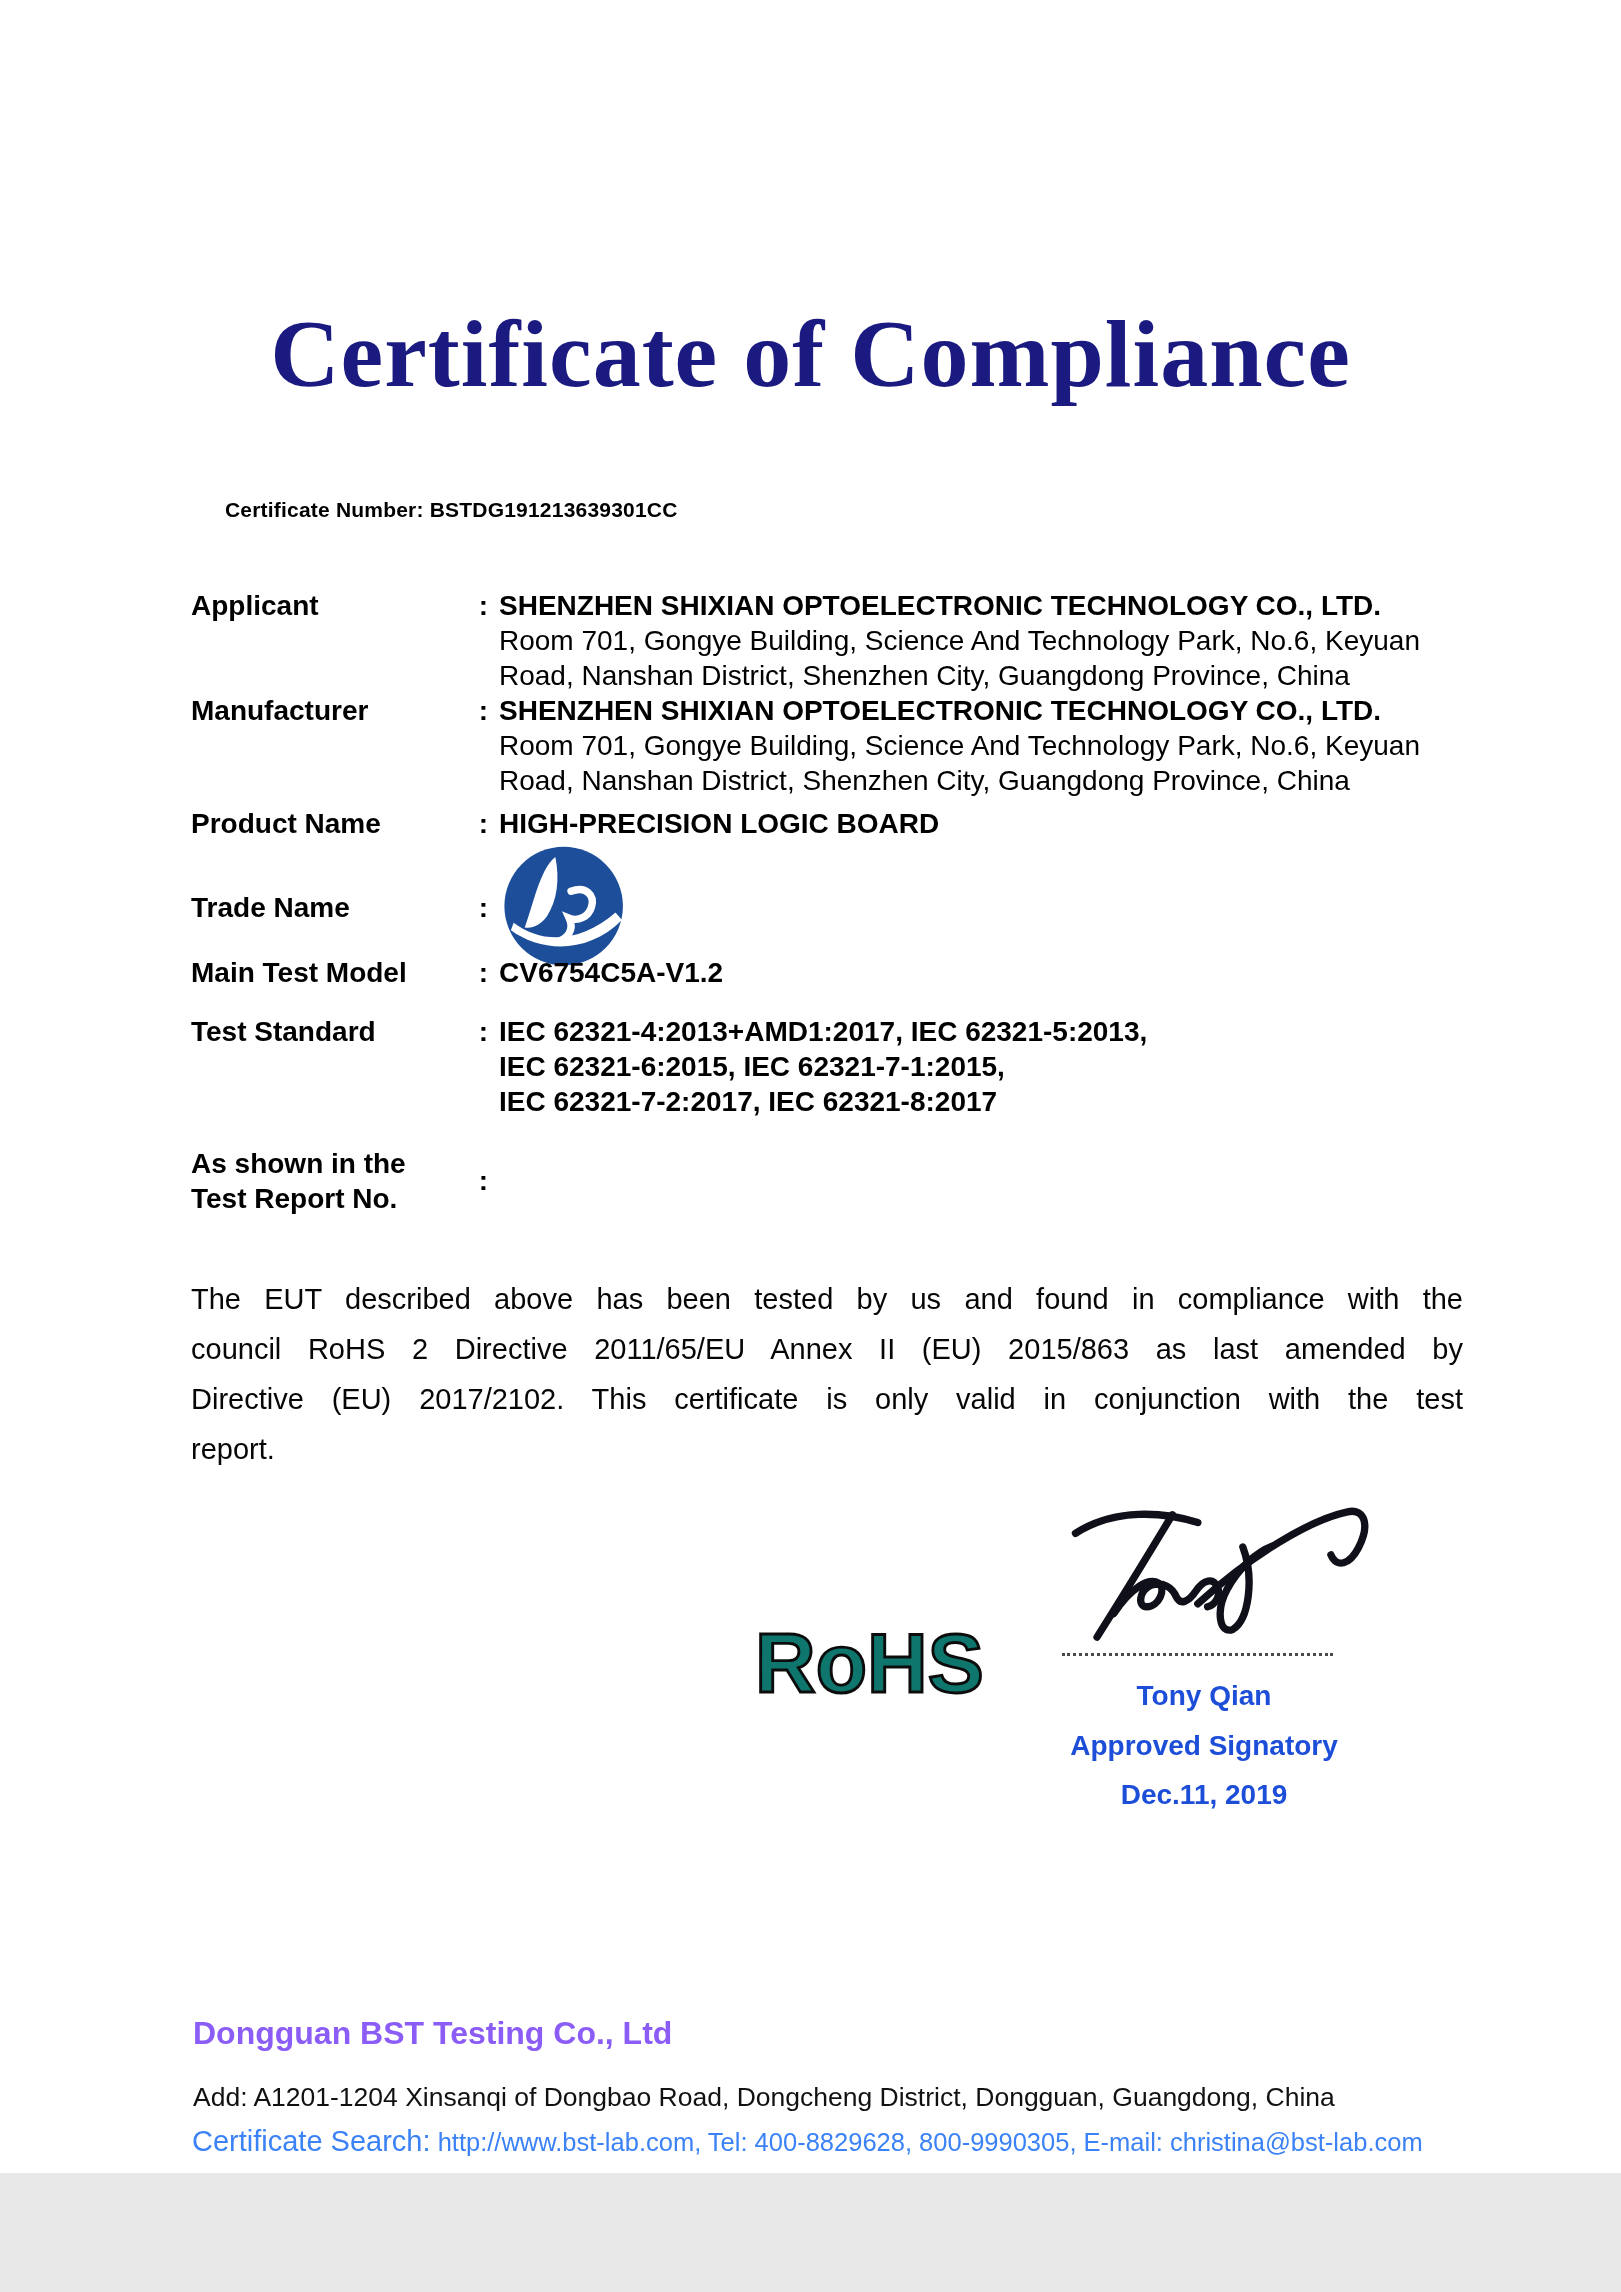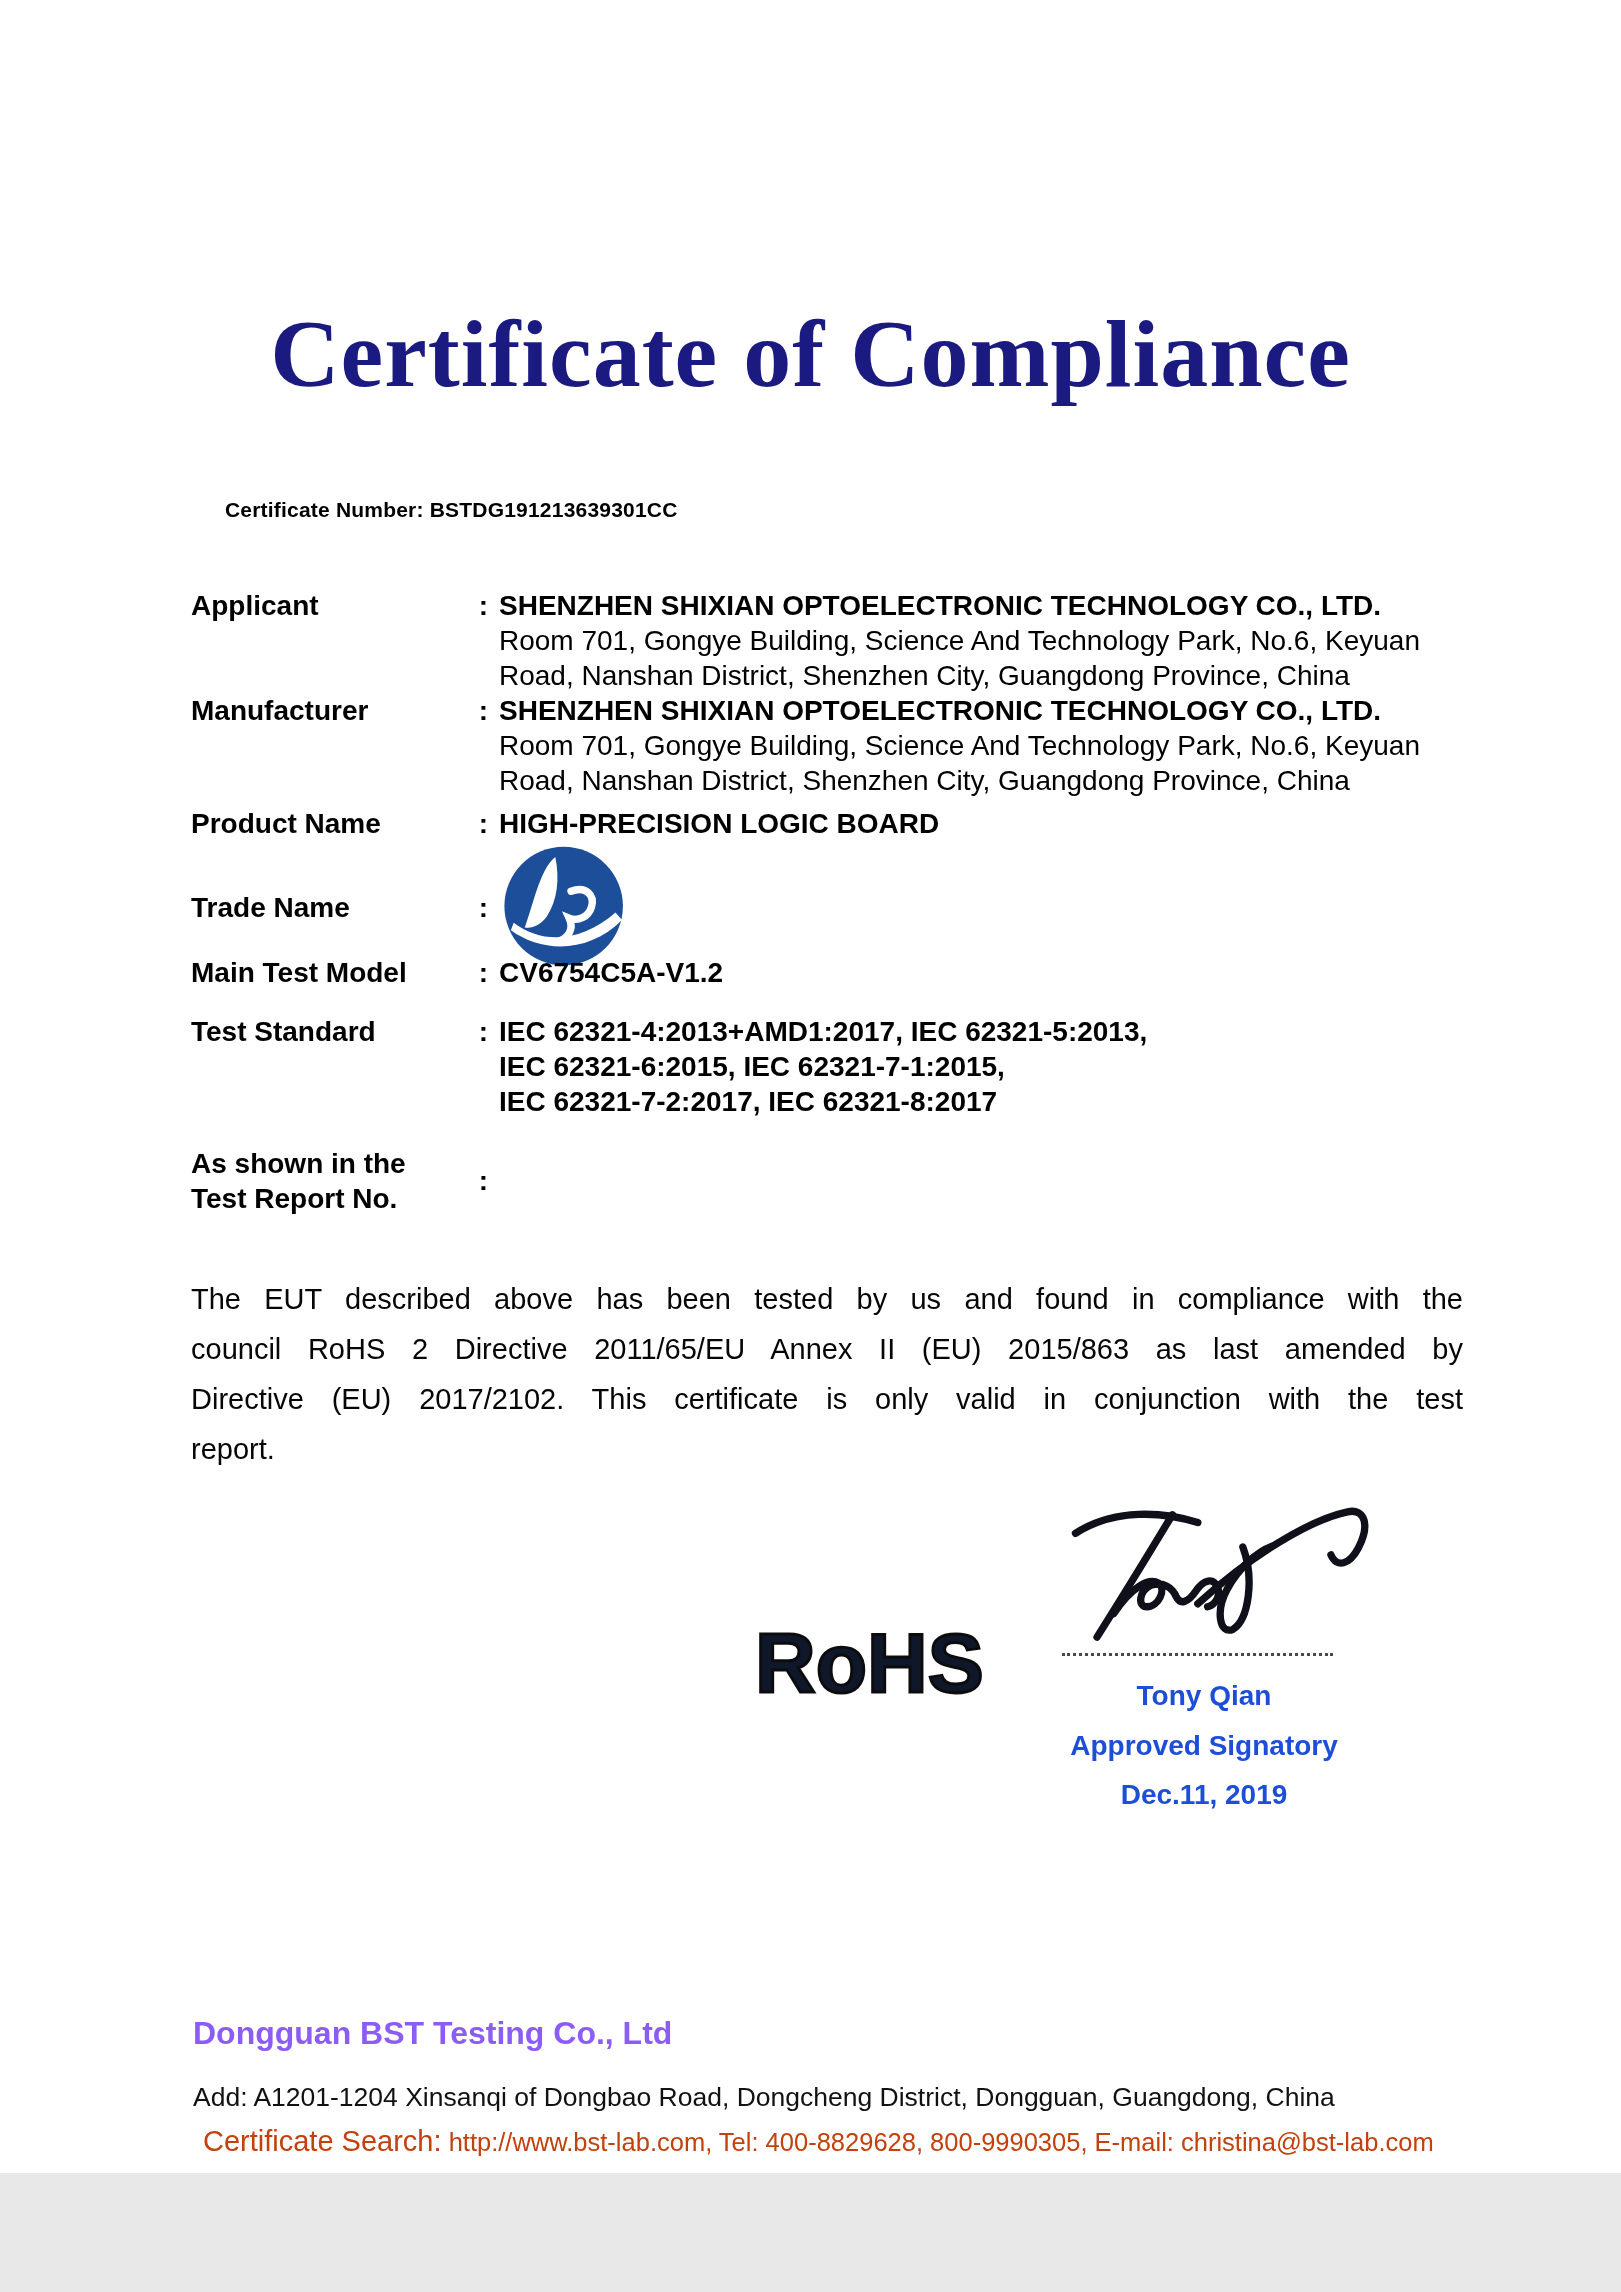--- a/index.html
+++ b/index.html
@@ -49,39 +49,39 @@
   
   .statement{
     position:absolute;left:191px;top:1274px;width:1272px;
     font-size:29px;line-height:50px;color:#060606;
   }
   .statement .jline{display:block;text-align:justify;text-align-last:justify;}
   .statement .lastline{display:block;text-align:left;}
   
   .rohs{
     position:absolute;left:755px;top:1615px;
-    font-size:84px;font-weight:bold;color:#0f172a;
+    font-size:84px;font-weight:bold;color:#0f766e;
     -webkit-text-stroke:2.9px #0c0c0c;
     letter-spacing:0px;
   }
   
   .sig-svg{position:absolute;left:1051px;top:1496px;}
   .dotline{
     position:absolute;left:1062px;top:1653px;width:271px;height:0;
     border-top:3.9px dotted #4a4a4a;
   }
   .sig-text{
     position:absolute;left:1008px;top:1678px;width:392px;
     text-align:center;font-weight:bold;font-size:28px;line-height:35px;color:#1d4ed8;
   }
   .sig-text .line{margin-bottom:14.7px;}
   
   .footer-company{position:absolute;left:193px;top:2015px;font-size:32px;font-weight:bold;color:#8b5cf6;}
   .footer-address{position:absolute;left:193px;top:2082px;font-size:26.5px;color:#111;}
-  .footer-search{position:absolute;left:203px;top:2125px;font-size:25.5px;color:#c2410c;}
+  .footer-search{position:absolute;left:192px;top:2125px;font-size:25.5px;color:#3b82f6;}
   .footer-search .fs-label{font-size:29px;}
 </style>
 </head>
 <body>
 
 <div class="page">
 
   <div class="title">Certificate of Compliance</div>
 
   <div class="cert-no">

